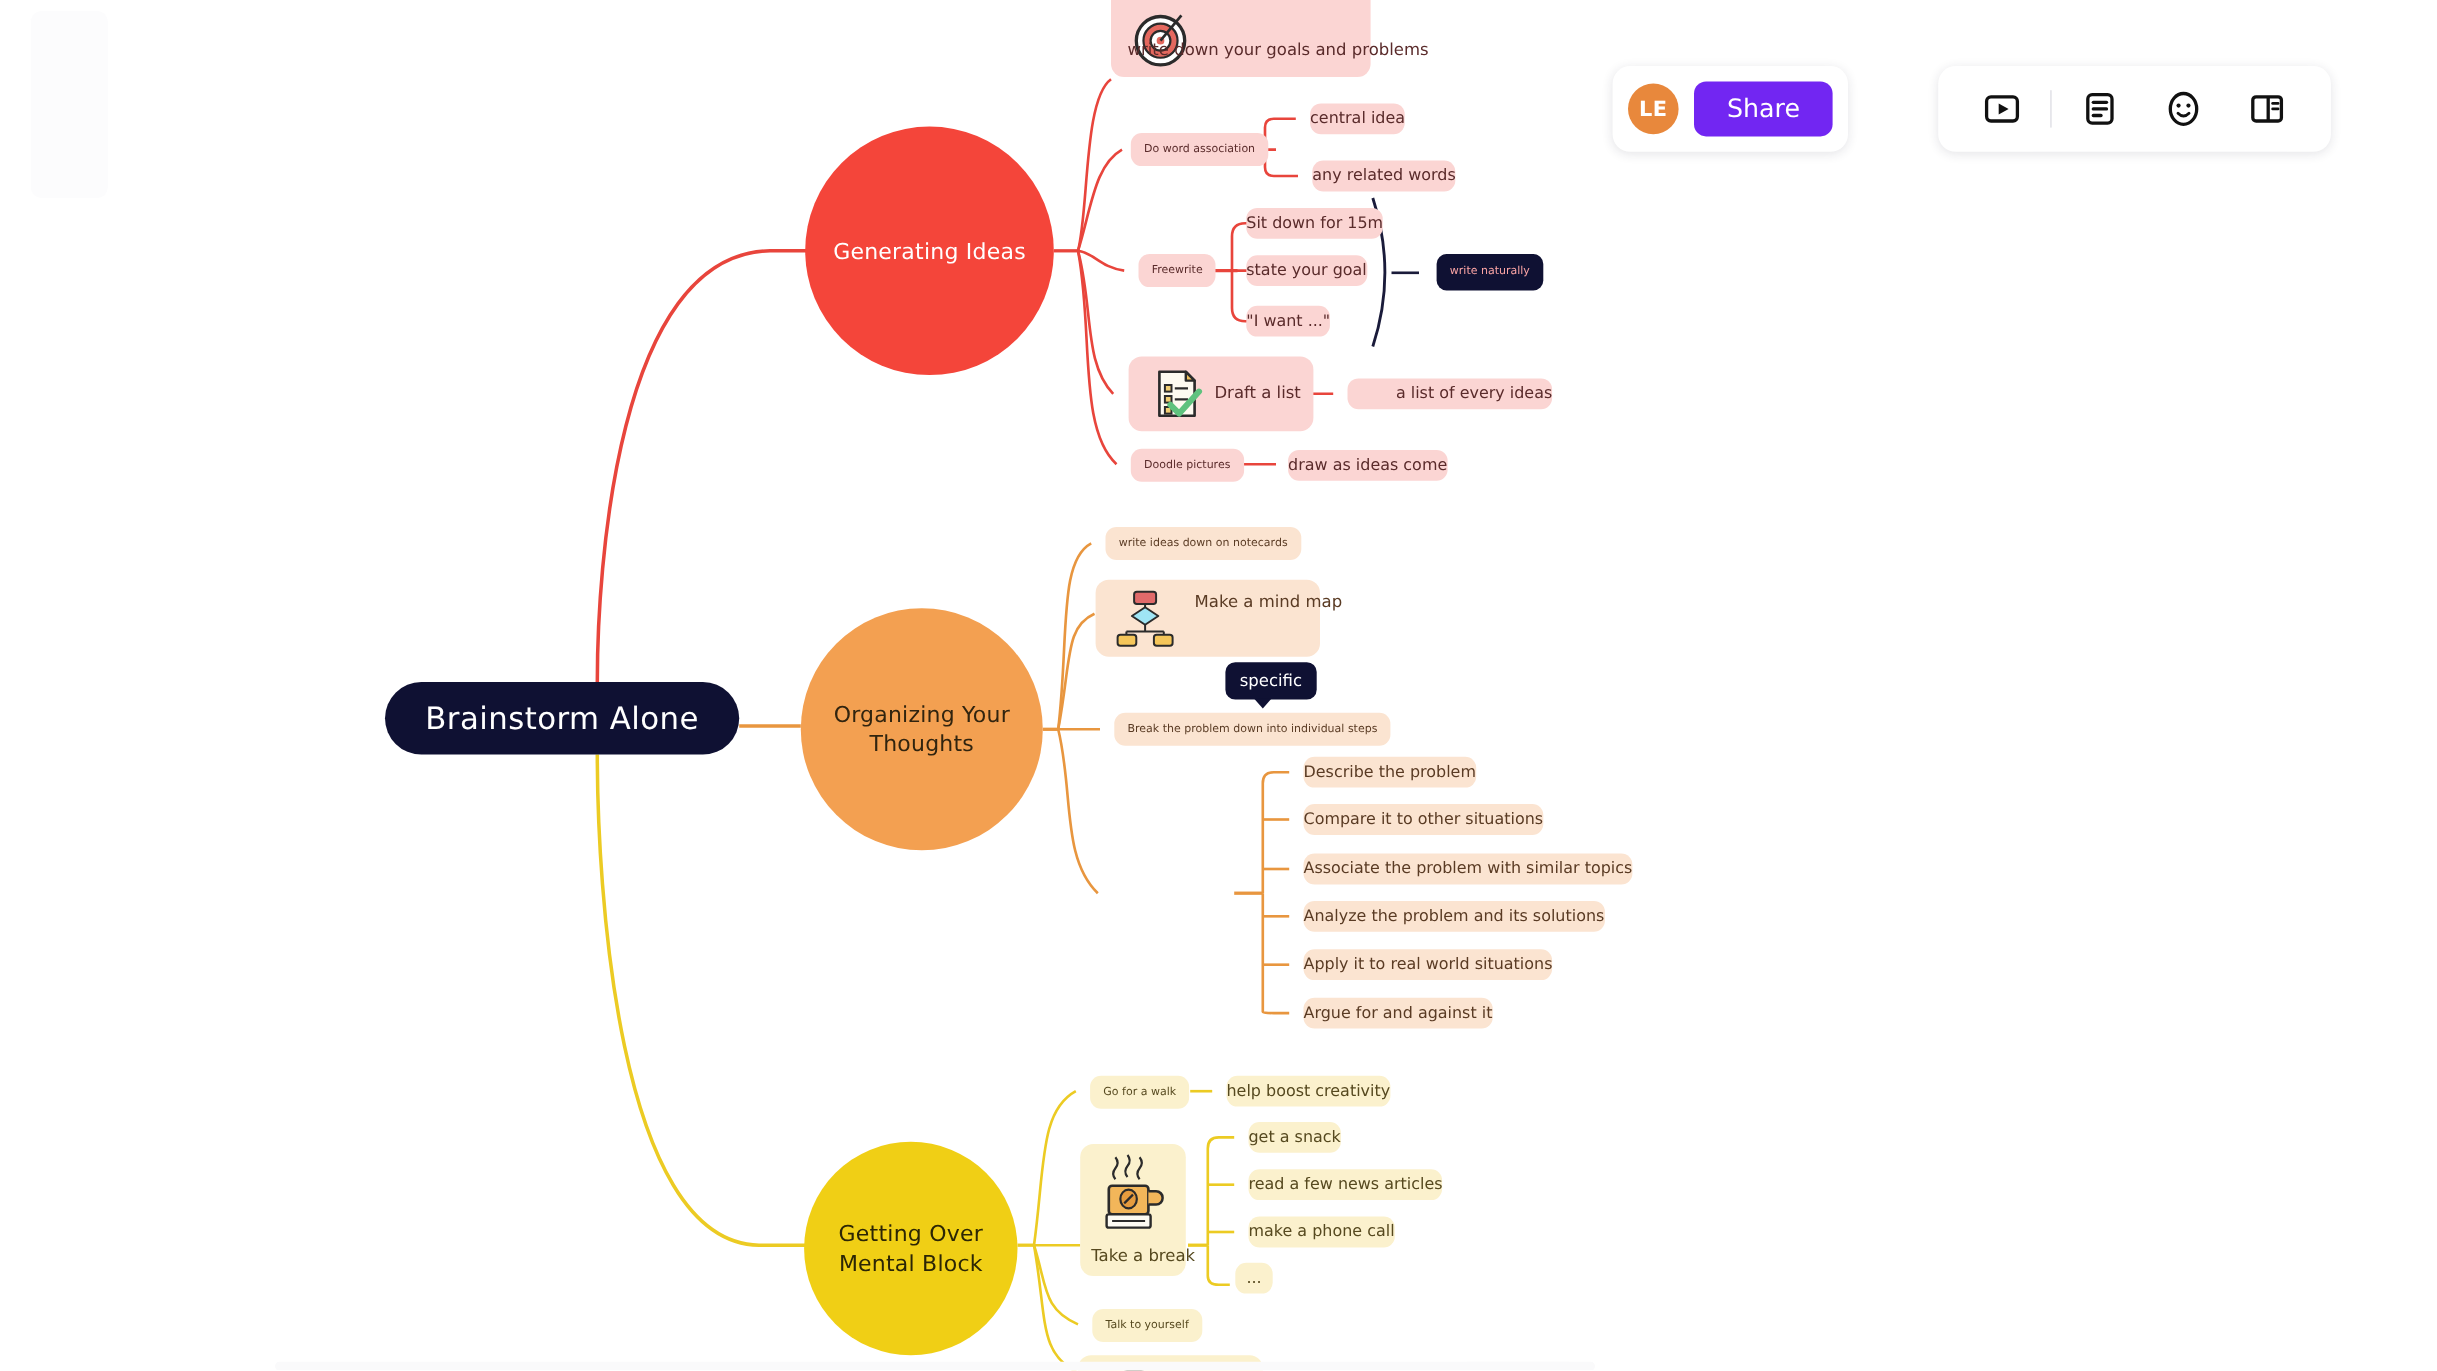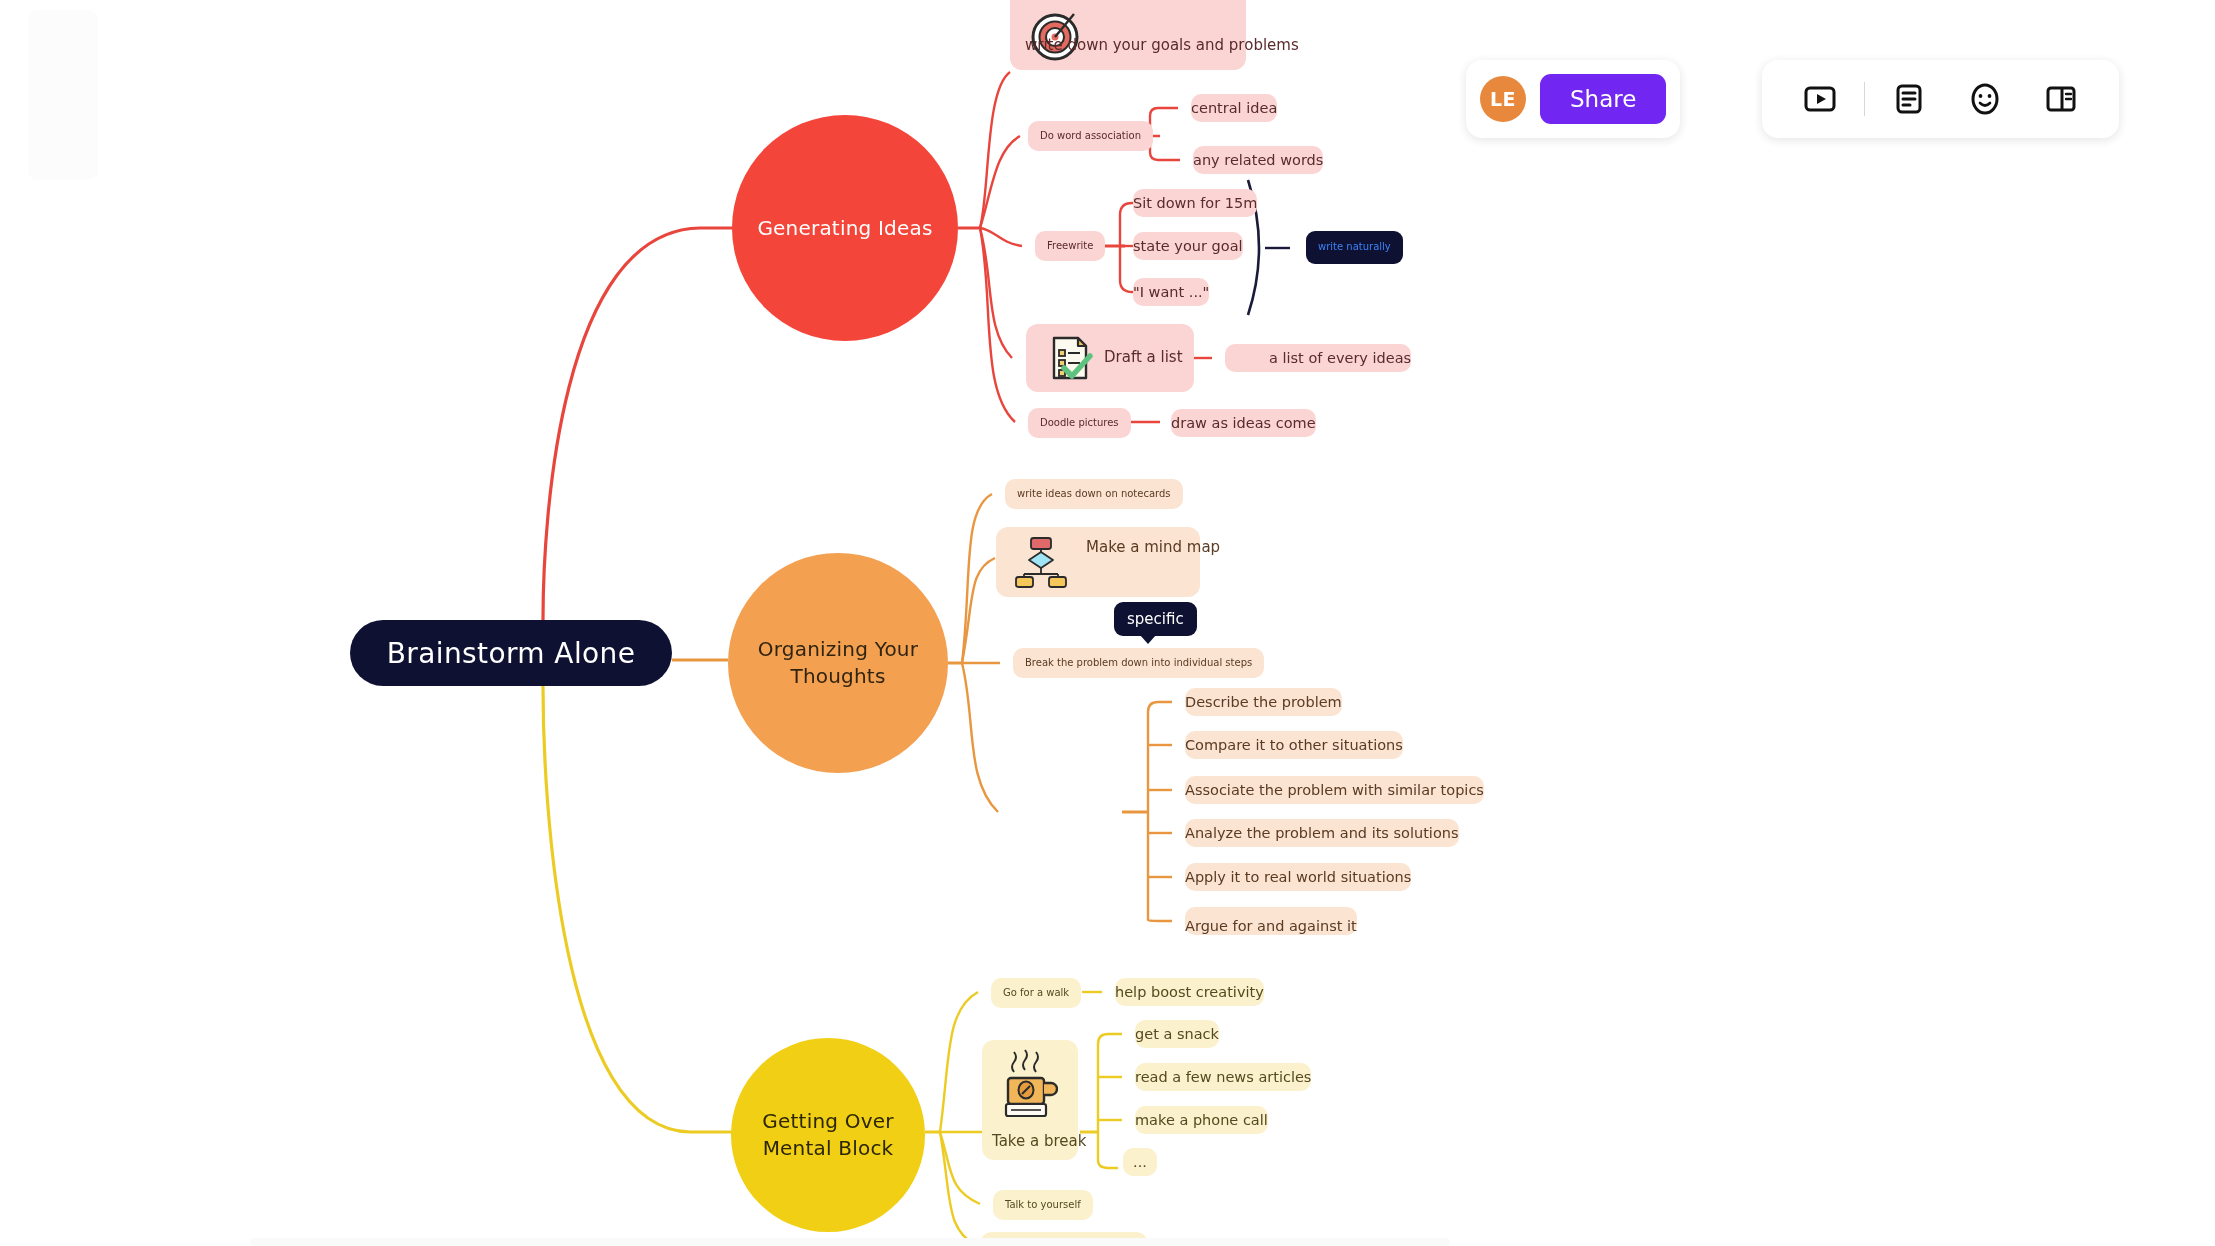--- a/index.html
+++ b/index.html
@@ -30,21 +30,21 @@
     font-family: "DejaVu Sans", sans-serif;
     color: #4a3230;
     white-space: nowrap;
     margin-left: 13px;
   }
   .node .lbl { line-height: 1.25; }
 
   .pink   { background: #fbd5d3; color: #5a2b2b; }
   .orange { background: #fbe4d1; color: #5a3b24; }
   .yellow { background: #fbf1cd; color: #56491f; }
-  .dark   { background: #0f1133; color: #3b82f6; }
+  .dark   { background: #0f1133; color: #fca5a5; }
 
   .leaf {
     height: 30px;
     padding: 0 12px;
     font-size: 10px;
   }
   .leaf-sm { height: 28px; font-size: 14.5px; }
 
   
   .circle {
@@ -349,21 +349,21 @@
   </div>
   <div class="node orange leaf-sm" style="left:1172px; top:776px;">
     <span class="lbl">Associate the problem with similar topics</span>
   </div>
   <div class="node orange leaf-sm" style="left:1172px; top:819px;">
     <span class="lbl">Analyze the problem and its solutions</span>
   </div>
   <div class="node orange leaf-sm" style="left:1172px; top:863px;">
     <span class="lbl">Apply it to real world situations</span>
   </div>
-  <div class="node orange leaf-sm" style="left:1172px; top:907px;align-items:flex-end;">
+  <div class="node orange leaf-sm" style="left:1172px; top:907px;">
     <span class="lbl">Argue for and against it</span>
   </div>
 
   <div class="node yellow leaf" style="left:978px; top:978px;">
     <span class="lbl">Go for a walk</span>
   </div>
   <div class="node yellow leaf-sm" style="left:1102px; top:978px;">
     <span class="lbl">help boost creativity</span>
   </div>
 

